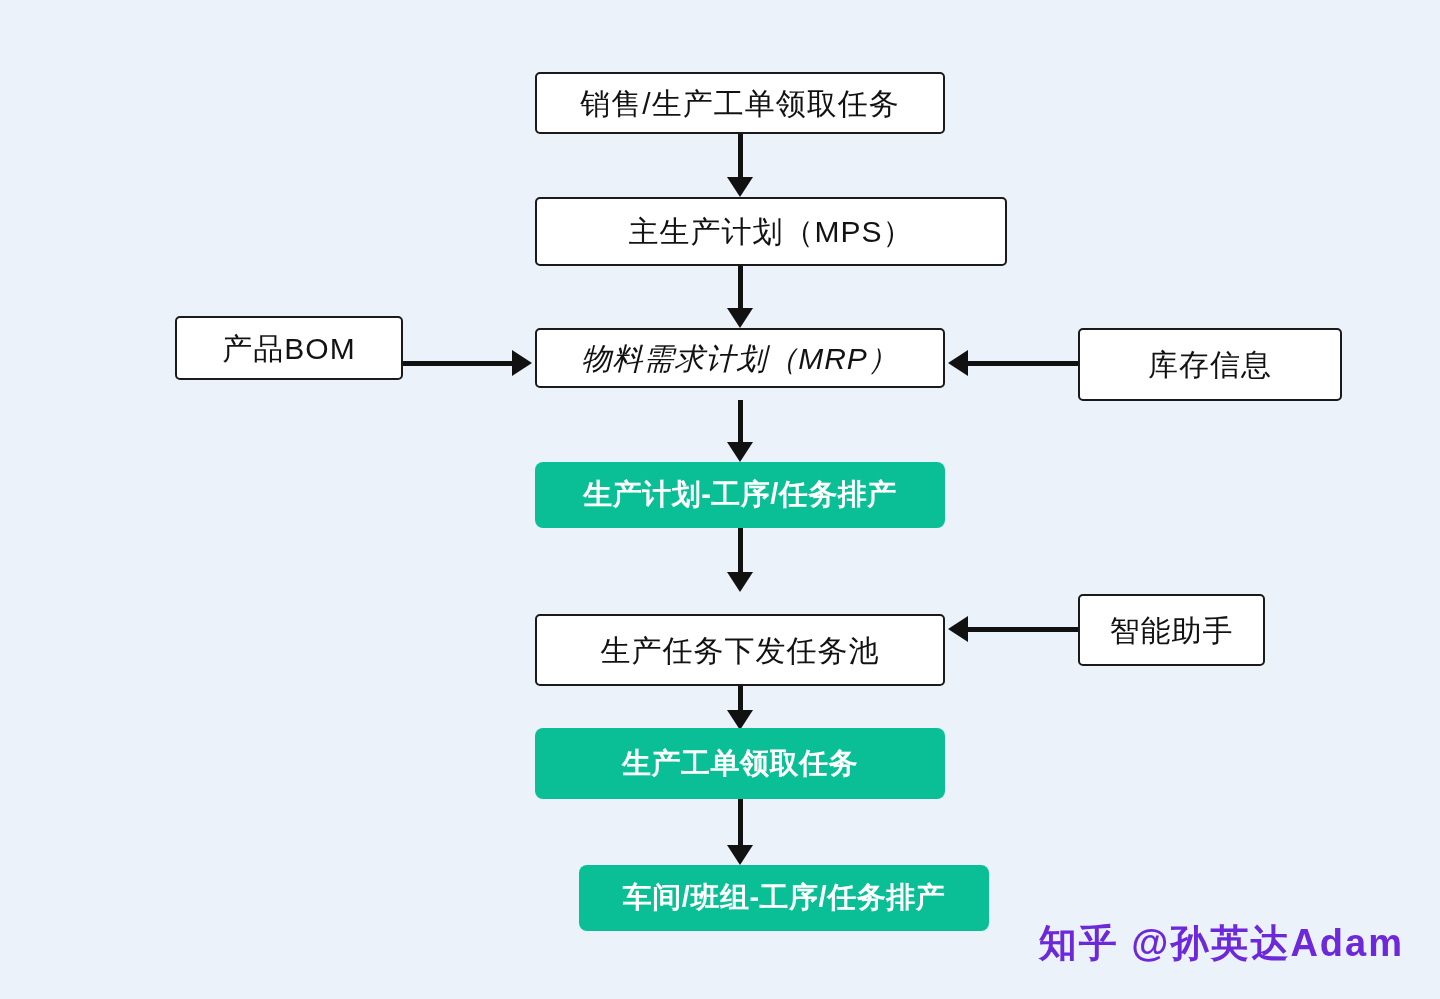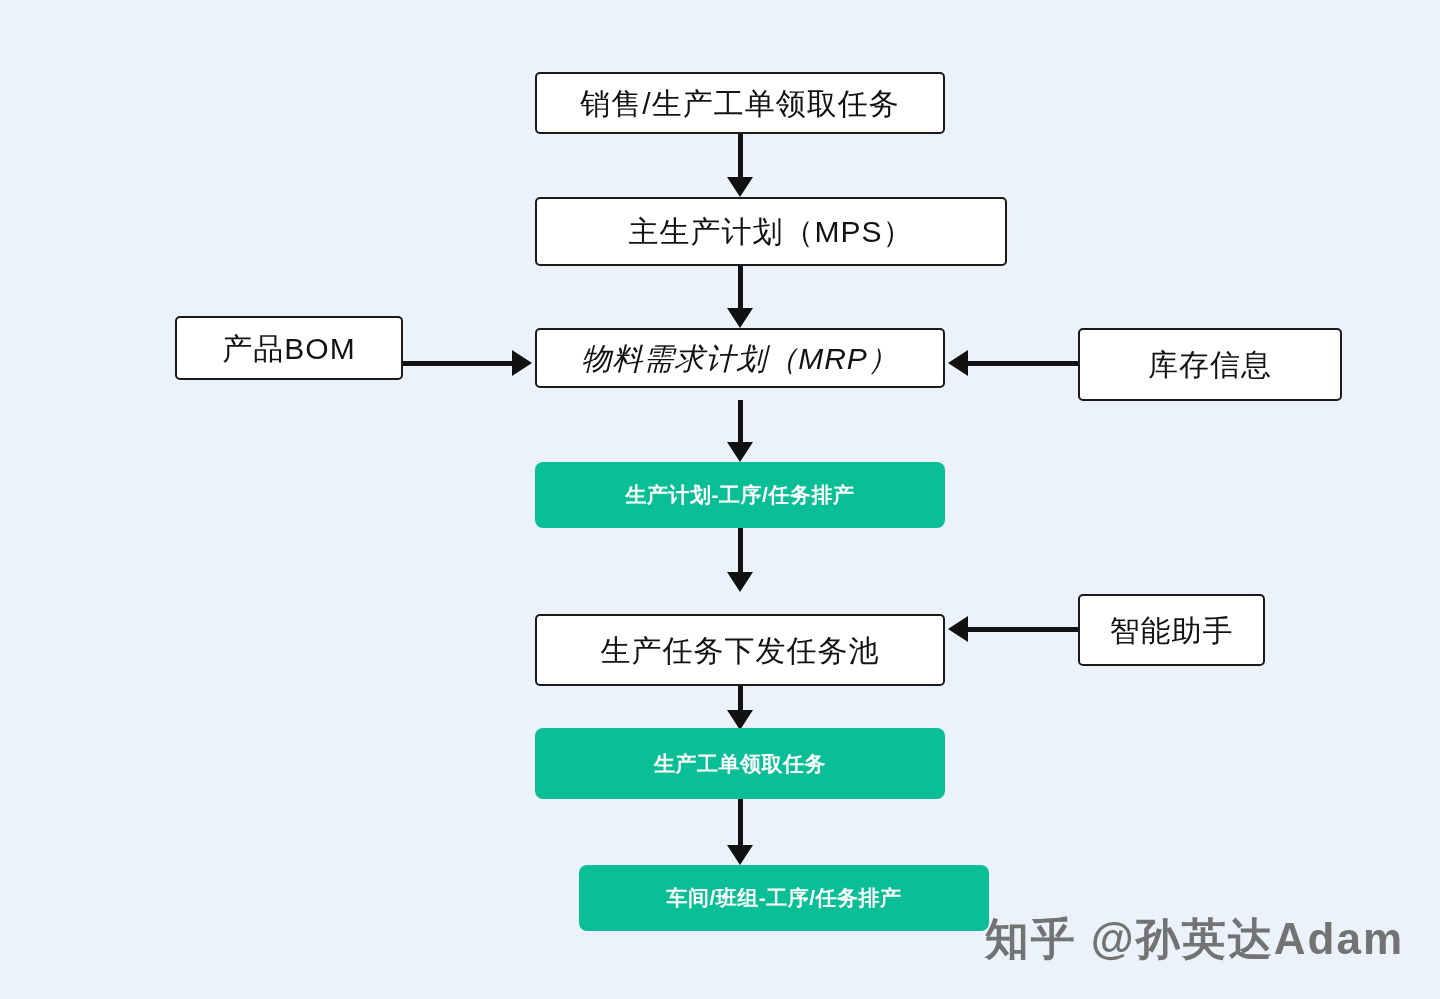--- a/index.html
+++ b/index.html
@@ -32,21 +32,21 @@
     color: #121212;
     font-size: 30px;
     font-weight: 400;
     letter-spacing: 1px;
   }
   .node.green {
     background: #0abf96;
     border: none;
     border-radius: 8px;
     color: #ffffff;
-    font-size: 21px;
+    font-size: 29px;
     font-weight: 700;
     letter-spacing: 0.5px;
   }
   .vline {
     position: absolute;
     width: 5px;
     background: #111111;
   }
   .hline {
     position: absolute;
@@ -74,23 +74,23 @@
     width: 0;
     height: 0;
     border-top: 13px solid transparent;
     border-bottom: 13px solid transparent;
     border-right: 20px solid #111111;
   }
   #watermark {
     position: absolute;
     right: 36px;
     bottom: 30px;
-    font-size: 44px;
+    font-size: 38px;
     font-weight: 700;
-    color: #737373;
+    color: #6d28d9;
     letter-spacing: 2px;
     user-select: none;
     white-space: nowrap;
   }
 </style>
 </head>
 <body>
 
 <div id="canvas">
 

